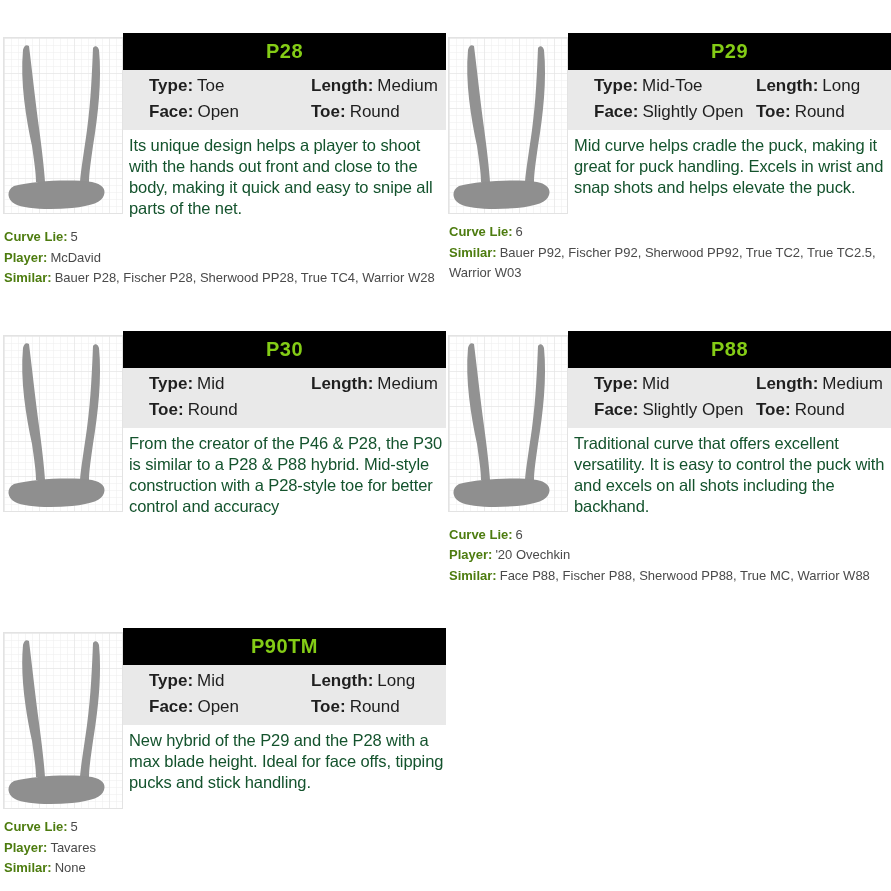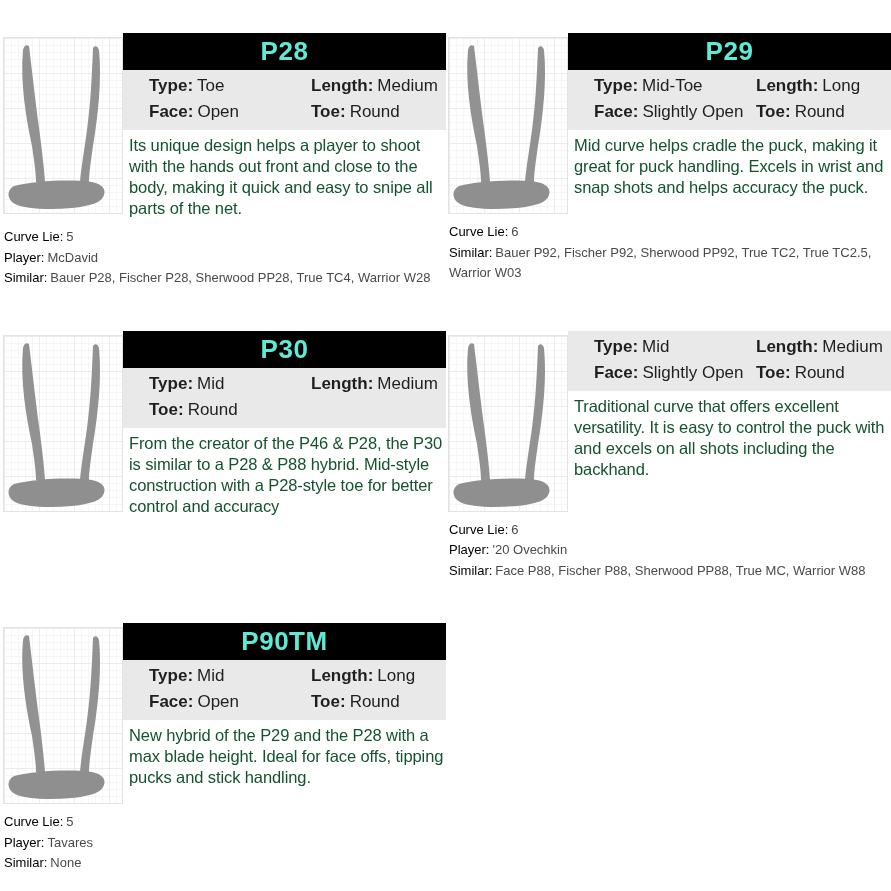--- a/index.html
+++ b/index.html
@@ -30,25 +30,25 @@
     width: 118px;
     height: 175px;
     margin: 4px 0 0 0;
     border: 1px solid #e3e3e3;
     background: #ffffff;
   }
   .blade-svg { display: block; width: 118px; height: 175px; }
   .card-main { flex: 1 1 auto; min-width: 0; }
   .card-title {
     background: #000000;
-    color: #5eead4;
+    color: #84cc16;
     height: 37px;
     line-height: 37px;
     text-align: center;
-    font-size: 26px;
+    font-size: 20px;
     font-weight: bold;
     letter-spacing: 0.5px;
   }
   .specs {
     background: #e9e9e9;
     display: grid;
     grid-template-columns: 162px 1fr;
     padding: 3px 2px 5px 26px;
     font-size: 17px;
     line-height: 26px;
@@ -64,21 +64,21 @@
     letter-spacing: -0.1px;
     color: #14532d;
   }
   .meta {
     margin-top: 8px;
     padding-left: 1px;
     font-size: 13px;
     line-height: 20.5px;
     color: #4a4a4a;
   }
-  .meta-label { font-weight: normal; color: #000000; margin-top: 48px; }
+  .meta-label { font-weight: bold; color: #4d7c0f; margin-top: 48px; }
   .meta-value { margin-left: 3px; }
   .defs-holder { position: absolute; width: 0; height: 0; }
 </style>
 </head>
 <body>
 
 <svg class="defs-holder" aria-hidden="true">
   <defs>
     <pattern id="gridSmall" width="7" height="7" patternUnits="userSpaceOnUse">
       <path d="M 7 0 L 0 0 0 7" fill="none" stroke="#ededed" stroke-width="1"></path>
@@ -133,21 +133,21 @@
             </svg>
         </figure>
         <div class="card-main">
           <header class="card-title">P29</header>
           <div class="specs">
             <div><span class="spec-label">Type:</span><span class="spec-value">Mid-Toe</span></div>
             <div><span class="spec-label">Length:</span><span class="spec-value">Long</span></div>
             <div><span class="spec-label">Face:</span><span class="spec-value">Slightly Open</span></div>
             <div><span class="spec-label">Toe:</span><span class="spec-value">Round</span></div>
           </div>
-          <p class="desc">Mid curve helps cradle the puck, making it great for puck handling. Excels in wrist and snap shots and helps accuracy the puck.</p>
+          <p class="desc">Mid curve helps cradle the puck, making it great for puck handling. Excels in wrist and snap shots and helps elevate the puck.</p>
         </div>
       </div>
       <div class="meta">
         <div class="meta-line"><span class="meta-label">Curve Lie:</span><span class="meta-value">6</span></div>
         <div class="meta-line"><span class="meta-label">Similar:</span><span class="meta-value">Bauer P92, Fischer P92, Sherwood PP92, True TC2, True TC2.5, Warrior W03</span></div>
       </div>
     </article>
 
     <article class="card">
       <div class="card-top">
@@ -169,20 +169,21 @@
     </article>
 
     <article class="card">
       <div class="card-top">
         <figure class="blade-figure">
           <svg class="blade-svg" viewBox="0 0 118 175">
               <use href="#blade-art" xlink:href="#blade-art"></use>
             </svg>
         </figure>
         <div class="card-main">
+          <header class="card-title">P88</header>
           <div class="specs">
             <div><span class="spec-label">Type:</span><span class="spec-value">Mid</span></div>
             <div><span class="spec-label">Length:</span><span class="spec-value">Medium</span></div>
             <div><span class="spec-label">Face:</span><span class="spec-value">Slightly Open</span></div>
             <div><span class="spec-label">Toe:</span><span class="spec-value">Round</span></div>
           </div>
           <p class="desc">Traditional curve that offers excellent versatility. It is easy to control the puck with and excels on all shots including the backhand.</p>
         </div>
       </div>
       <div class="meta">

